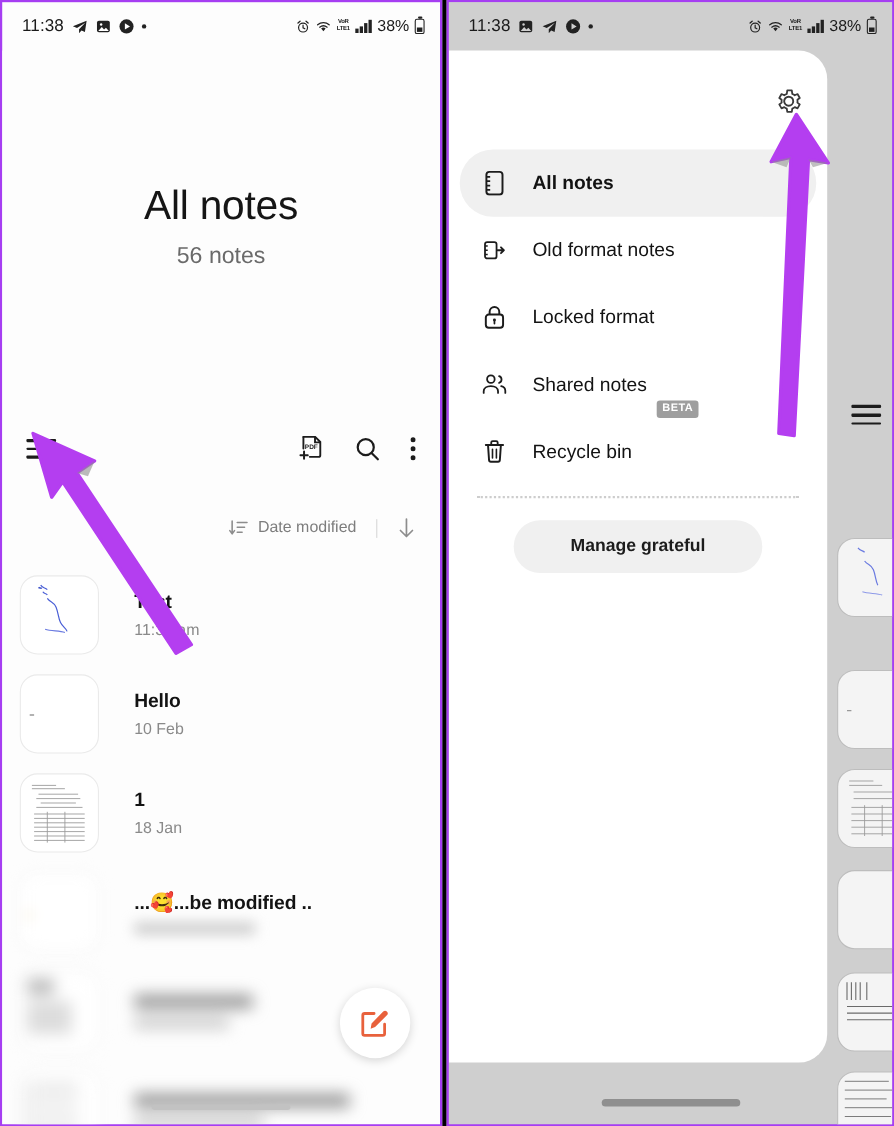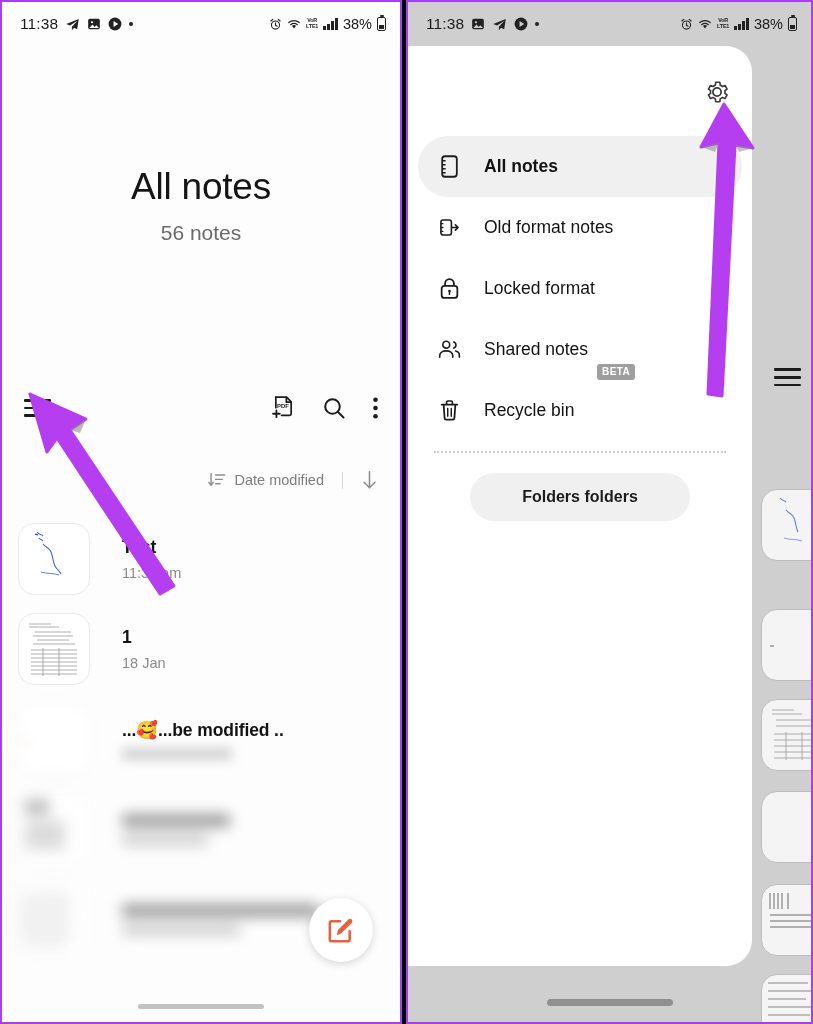--- a/index.html
+++ b/index.html
@@ -270,20 +270,31 @@
               <path d="M22 48c6 2 13 1 18 3" stroke="#6a7ae0" stroke-width="1" fill="none"></path>
               <path d="M16 10c1 1 2 0 3 1" stroke="#3a50c8" stroke-width="1.4" fill="none"></path>
             </svg>
           </div>
           <div class="note-txt">
             <div class="note-title">Test</div>
             <div class="note-date">11:38 am</div>
           </div>
         </div>
 
+        <div class="note">
+          <div class="thumb">
+            <svg width="70" height="70" viewBox="0 0 70 70">
+                <path d="M8 36h4" stroke="#999" stroke-width="1.3"></path>
+              </svg>
+          </div>
+          <div class="note-txt">
+            <div class="note-title">Hello</div>
+            <div class="note-date">10 Feb</div>
+          </div>
+        </div>
 
         <div class="note">
           <div class="thumb">
             <svg width="70" height="70" viewBox="0 0 70 70">
               <g stroke="#9a9a9a" stroke-width="0.8">
                 <path d="M10 10h22M10 13h30M16 18h36M14 22h40M18 26h32M14 30h42"></path>
                 <path d="M12 36h46M12 40h46M12 44h46M12 48h46M12 52h46M12 56h46M12 60h46"></path>
                 <path d="M24 34v28M40 34v28"></path>
               </g>
             </svg>
@@ -521,21 +532,21 @@
                 </svg>
             </span>
             <span class="d-label">Recycle bin</span>
             <span class="d-count"></span>
           </div>
 
           <div class="dotted"></div>
 
 
           <div class="manage-wrap">
-            <button class="manage-btn">Folders folders</button>
+            <button class="manage-btn">Manage grateful</button>
           </div>
         </div>
       </div>
 
       <div class="r-homebar"></div>
     </div>
 
     <svg class="arrow" style="left:281px;top:98px;" width="70" height="300" viewBox="0 0 70 300">
       <path d="M35 4 L64 48 L46 45 L33 296 L19 294 L30 43 L12 47 Z" fill="#b43ef0" stroke="#b43ef0" stroke-width="3" stroke-linejoin="round"></path>
       <path d="M64 48 L46 45 L50 52 Z" fill="#8d8d8d" opacity=".55"></path>

